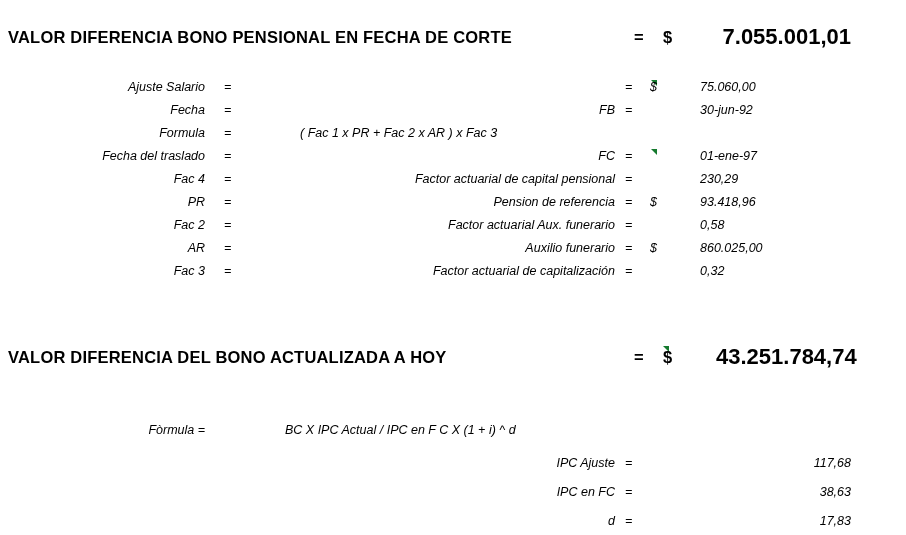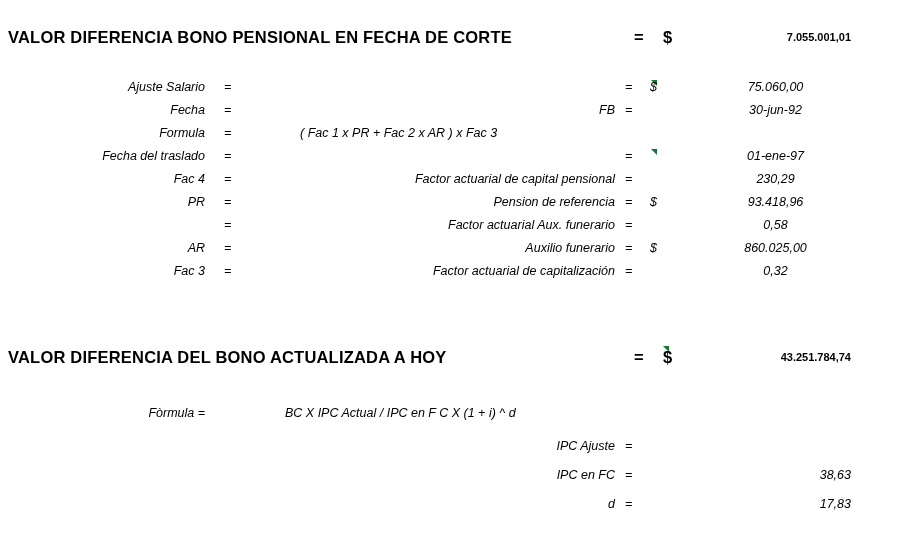--- a/index.html
+++ b/index.html
@@ -49,21 +49,21 @@
     position: absolute;
     left: 663px;
     font-size: 16.5px;
     font-weight: bold;
   }
   .headline .amount {
     position: absolute;
     left: 716px;
     width: 135px;
     text-align: right;
-    font-size: 11px;
+    font-size: 22px;
     font-weight: bold;
     white-space: nowrap;
   }
 
   
   .flag {
     position: absolute;
     width: 0;
     height: 0;
     border-top: 6px solid #157a2e;
@@ -107,32 +107,33 @@
     left: 625px;
   }
   .row .cur2 {
     position: absolute;
     left: 650px;
   }
   .row .val {
     position: absolute;
     left: 700px;
     width: 151px;
-    text-align: center;
+    text-align: left;
     white-space: nowrap;
   }
 
   
   .row2 {
     position: absolute;
     left: 0;
     width: 906px;
     height: 22px;
     font-size: 12.5px;
     font-style: italic;
+    margin-top: 17px;
   }
   .row2 .lbl2 {
     position: absolute;
     left: 30px;
     width: 175px;
     text-align: right;
     white-space: nowrap;
   }
   .row2 .formula2 {
     position: absolute;
@@ -190,20 +191,21 @@
 
   <div class="row" style="top:126px;">
     <span class="lbl">Formula</span>
     <span class="eq1">=</span>
     <span class="formula">( Fac 1  x  PR  +  Fac 2  x  AR )  x  Fac 3</span>
   </div>
 
   <div class="row" style="top:149px;">
     <span class="lbl">Fecha del traslado</span>
     <span class="eq1">=</span>
+    <span class="rlbl">FC</span>
     <span class="eq2">=</span>
     <span class="flag" style="left:651px; top:0px;"></span>
     <span class="cur2"></span>
     <span class="val">01-ene-97</span>
   </div>
 
   <div class="row" style="top:172px;">
     <span class="lbl">Fac 4</span>
     <span class="eq1">=</span>
     <span class="rlbl">Factor actuarial de capital   pensional</span>
@@ -215,20 +217,21 @@
   <div class="row" style="top:195px;">
     <span class="lbl">PR</span>
     <span class="eq1">=</span>
     <span class="rlbl">Pension de referencia</span>
     <span class="eq2">=</span>
     <span class="cur2">$</span>
     <span class="val">93.418,96</span>
   </div>
 
   <div class="row" style="top:218px;">
+    <span class="lbl">Fac 2</span>
     <span class="eq1">=</span>
     <span class="rlbl">Factor actuarial Aux. funerario</span>
     <span class="eq2">=</span>
     <span class="cur2"></span>
     <span class="val">0,58</span>
   </div>
 
   <div class="row" style="top:241px;">
     <span class="lbl">AR</span>
     <span class="eq1">=</span>
@@ -256,20 +259,21 @@
   </div>
 
   <div class="row2" style="top:406px;">
     <span class="lbl2">Fòrmula  =</span>
     <span class="formula2">BC  X   IPC Actual  / IPC en F C  X  (1 + i)   ^  d</span>
   </div>
 
   <div class="row2" style="top:439px;">
     <span class="rlbl2">IPC Ajuste</span>
     <span class="eqb">=</span>
+    <span class="val2">117,68</span>
   </div>
 
   <div class="row2" style="top:468px;padding-left:44px;">
     <span class="rlbl2">IPC en FC</span>
     <span class="eqb">=</span>
     <span class="val2">38,63</span>
   </div>
 
   <div class="row2" style="top:497px;">
     <span class="rlbl2">d</span>

